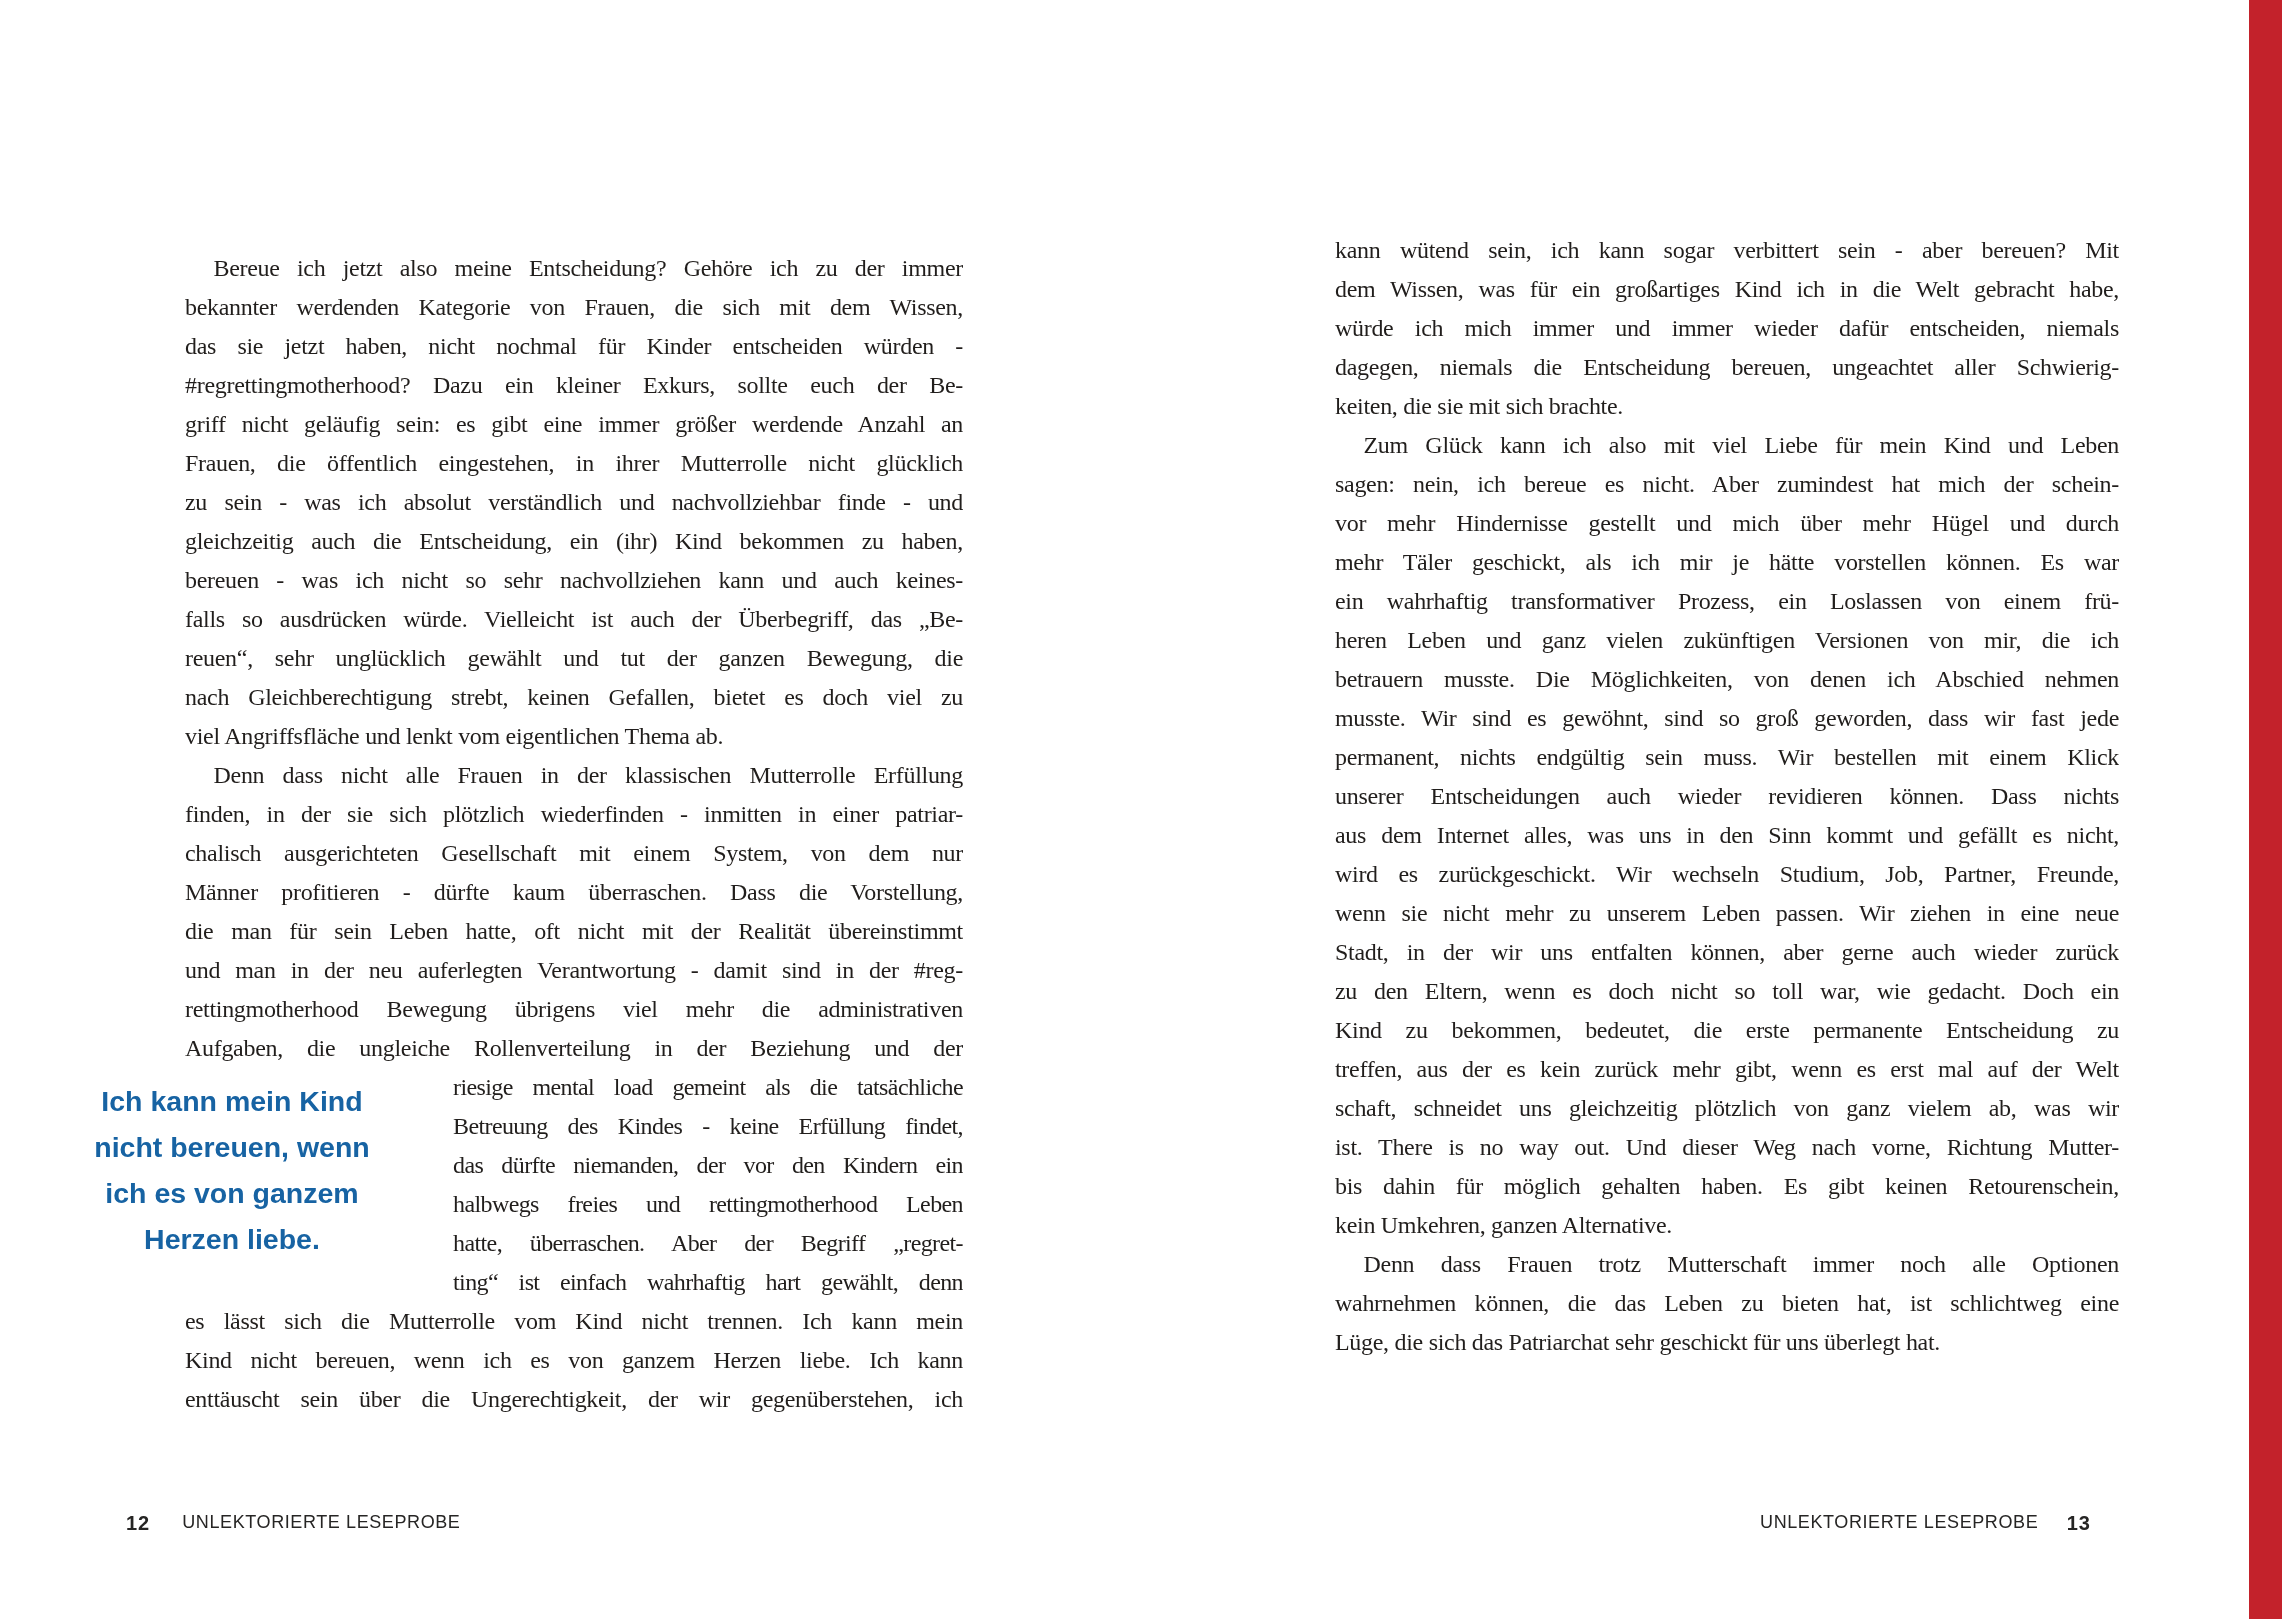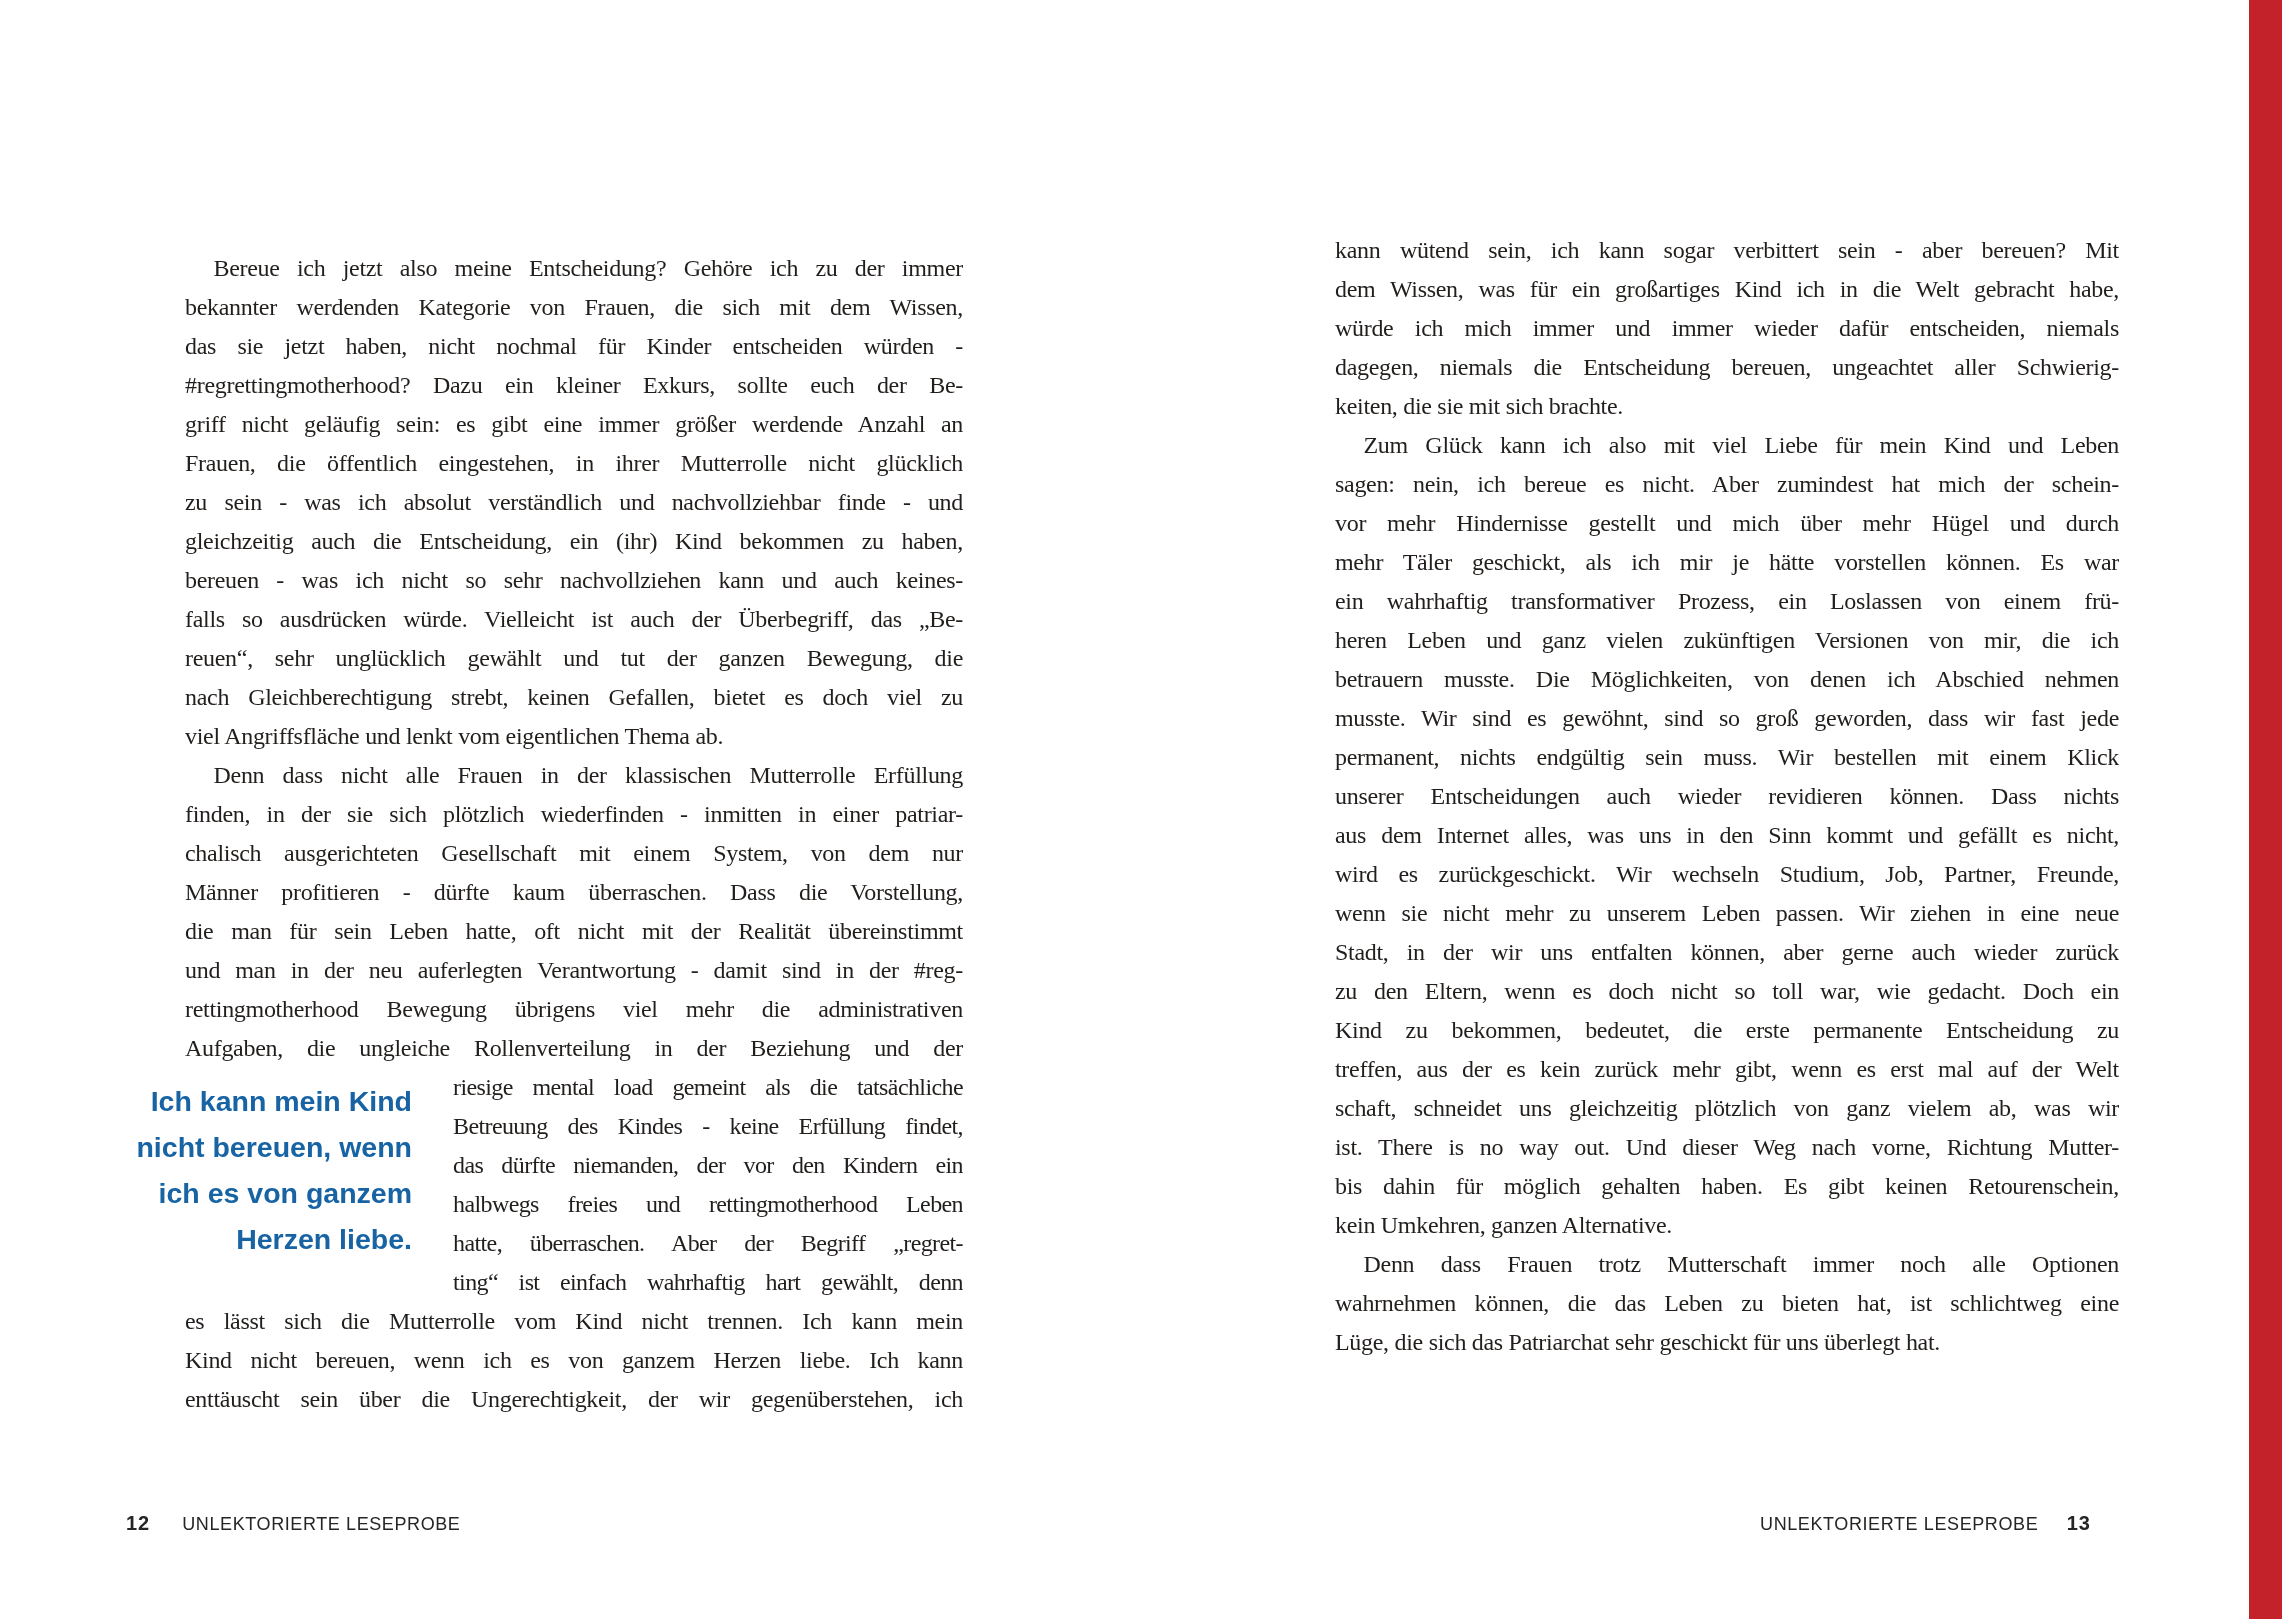--- a/index.html
+++ b/index.html
@@ -16,28 +16,28 @@
     letter-spacing:-0.3px;
   }
   #left-lines{left:185px;width:778px;margin-top:18px;}
   #right-lines{left:1335px;width:784px;}
   .ln{text-align:justify;text-align-last:justify;height:39px;overflow:hidden;}
   .ln.end{text-align-last:left;}
   .ln.indent{text-indent:28.5px;}
   .ln.narrow{margin-left:268px;letter-spacing:-0.6px;}
   .pull-quote{
     position:absolute;left:52px;top:1078px;width:360px;
-    display:flex;flex-direction:column;align-items:flex-end;
+    display:flex;flex-direction:column;align-items:center;
     font-family:"Liberation Sans",sans-serif;font-weight:bold;
     font-size:28.5px;line-height:46px;
     color:var(--quote-blue,#1763a3);
   }
   .pql{white-space:nowrap;}
   .footer{
-    position:absolute;top:1512px;display:flex;align-items:flex-end;
+    position:absolute;top:1512px;display:flex;align-items:flex-start;
     font-family:"Liberation Sans",sans-serif;color:var(--footer-text,#262524);
   }
   .footer-left{left:126px;gap:32px;}
   .footer-right{right:192px;gap:28.5px;}
   .pagenum{font-weight:bold;font-size:20px;letter-spacing:1px;}
   .footlabel{font-size:18px;letter-spacing:0.6px;font-weight:400;white-space:nowrap;}
   .red-bar{
     position:absolute;right:0;top:0;width:34px;height:1620px;
     background:var(--red-bar,#c3222b);
   }

